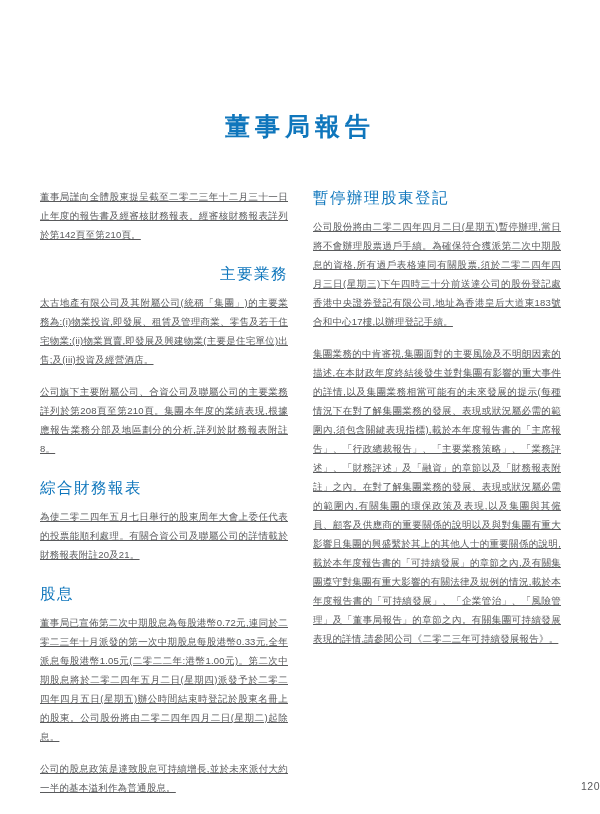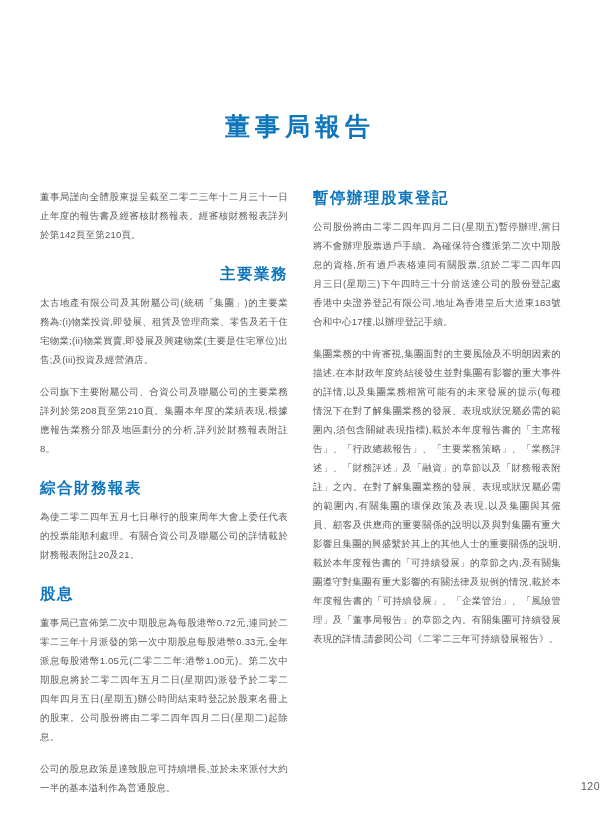--- a/index.html
+++ b/index.html
@@ -34,24 +34,25 @@
     flex: 0 0 248px;
   }
   .body-para {
     font-size: 9.5px;
     line-height: 19px;
     color: #595A5C;
     text-align: justify;
     text-justify: inter-character;
     margin: 0 0 13px 0;
     letter-spacing: 0.2px;
+    text-decoration: underline;
   }
   .section-heading {
     font-size: 15.5px;
-    font-weight: bold;
+    font-weight: normal;
     color: #0F76BC;
     letter-spacing: 1.5px;
     margin: 21px 0 10px 0;
     line-height: 18px;
   }
   .section:first-child .section-heading {
     margin-top: 2px;
   }
   .col-left .intro + .section .section-heading {
     margin-top: 21px;

